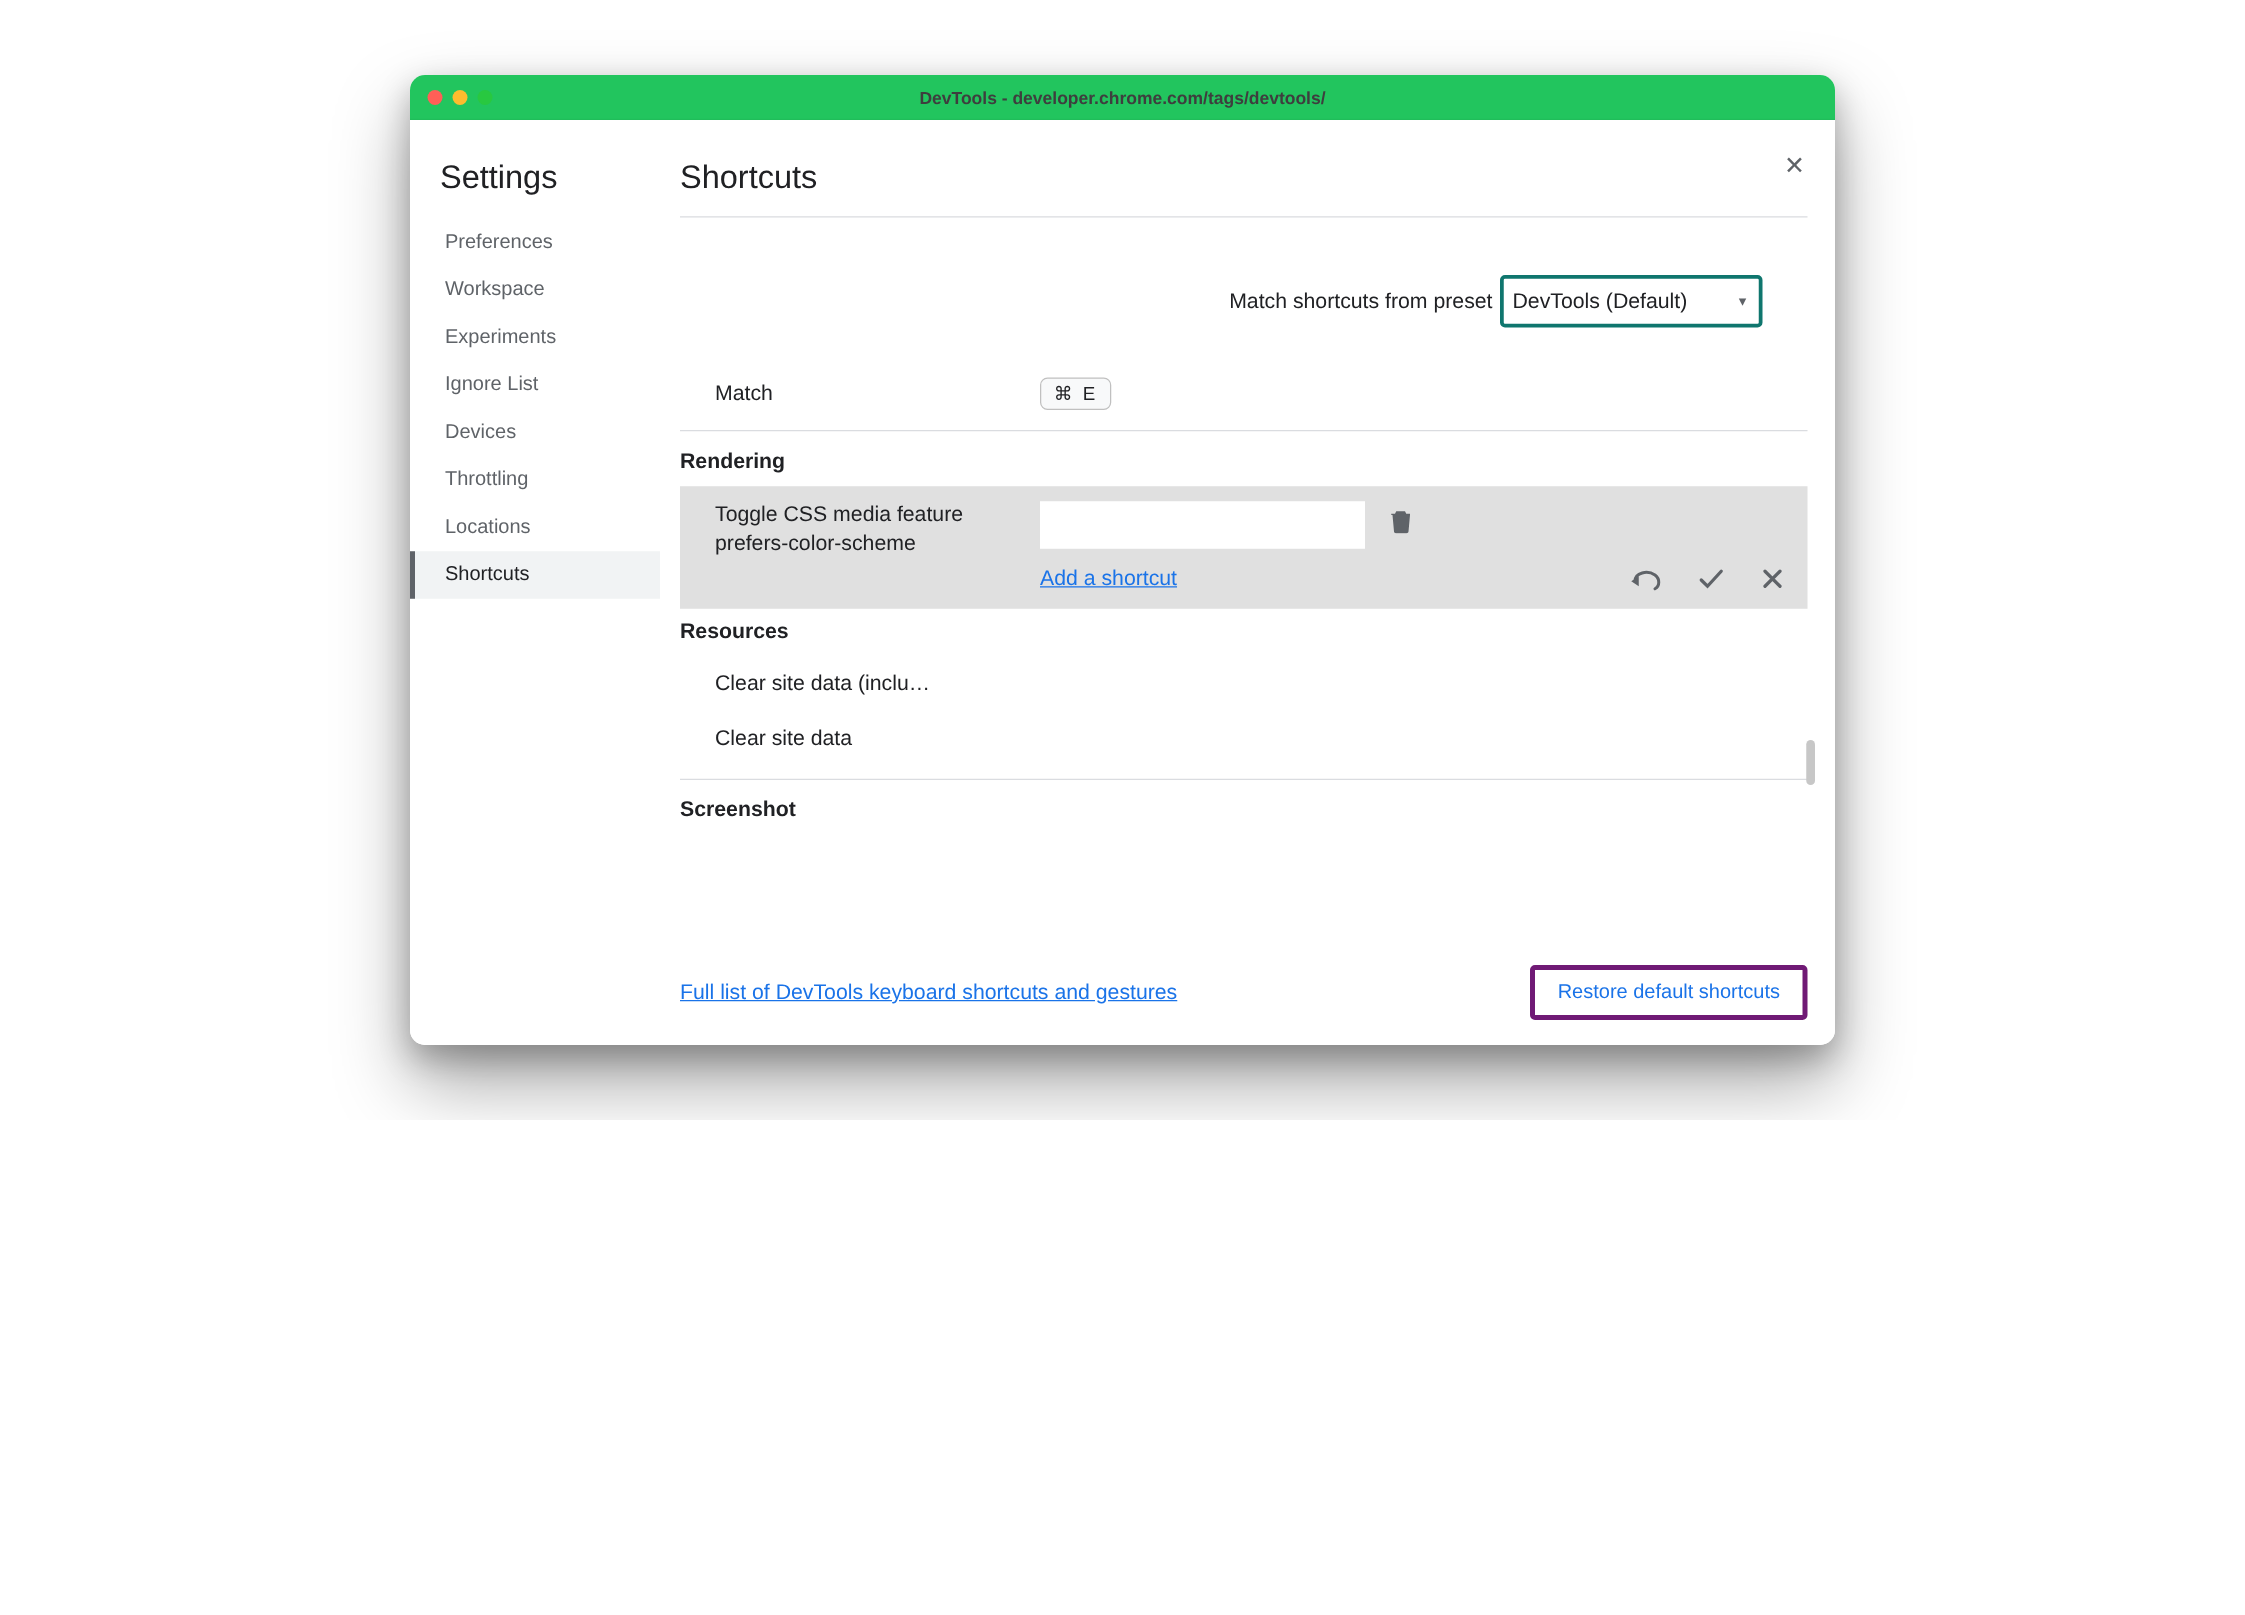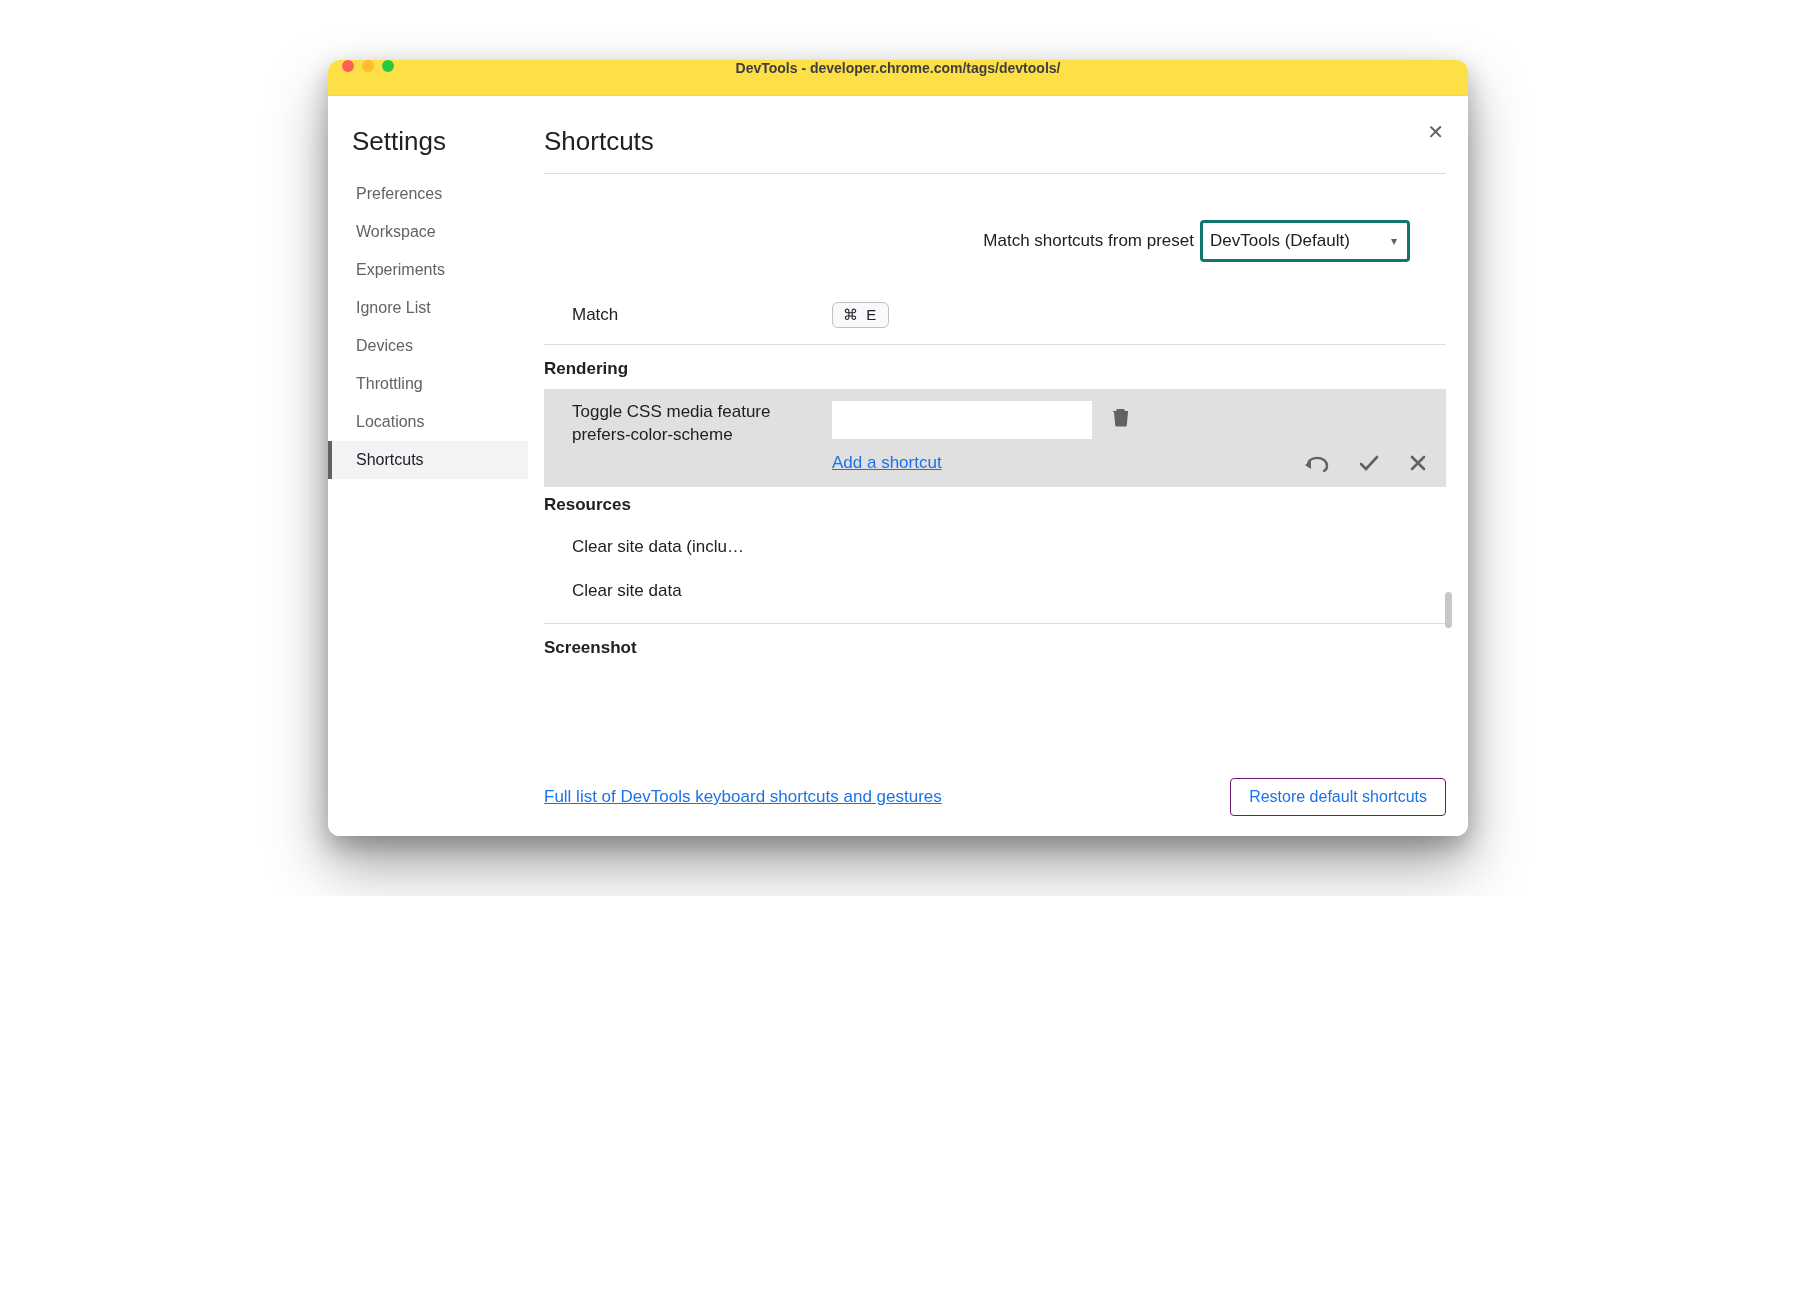--- a/index.html
+++ b/index.html
@@ -12,23 +12,24 @@
   }
   .window {
     width: 1140px;
     margin: 0 auto;
     background: #fff;
     border-radius: 12px;
     box-shadow: 0 30px 60px rgba(0,0,0,0.35), 0 10px 25px rgba(0,0,0,0.25);
     overflow: hidden;
   }
   .titlebar {
-    background: #fde047;
+    background: #22c55e;
     height: 36px;
     display: flex;
+    align-items: center;
     position: relative;
     padding: 0 14px;
     border-bottom: 1px solid rgba(0,0,0,0.04);
   }
   .trafficlights { display: flex; gap: 8px; }
   .dot { width: 12px; height: 12px; border-radius: 50%; }
   .dot.red { background: #ff5f57; }
   .dot.yellow { background: #febc2e; }
   .dot.green { background: #28c840; }
   .titlebar-title {
@@ -212,21 +213,21 @@
     align-items: center;
     padding-top: 12px;
   }
   .footer-link {
     color: #1a73e8;
     text-decoration: underline;
     font-size: 17px;
     cursor: pointer;
   }
   .footer-button {
-    border: 1px solid #701a75;
+    border: 4px solid #701a75;
     border-radius: 4px;
     background: #fff;
     color: #1a73e8;
     font-size: 16px;
     padding: 9px 18px;
     cursor: pointer;
   }
   .scrollbar-thumb {
     position: absolute;
     right: -6px;

